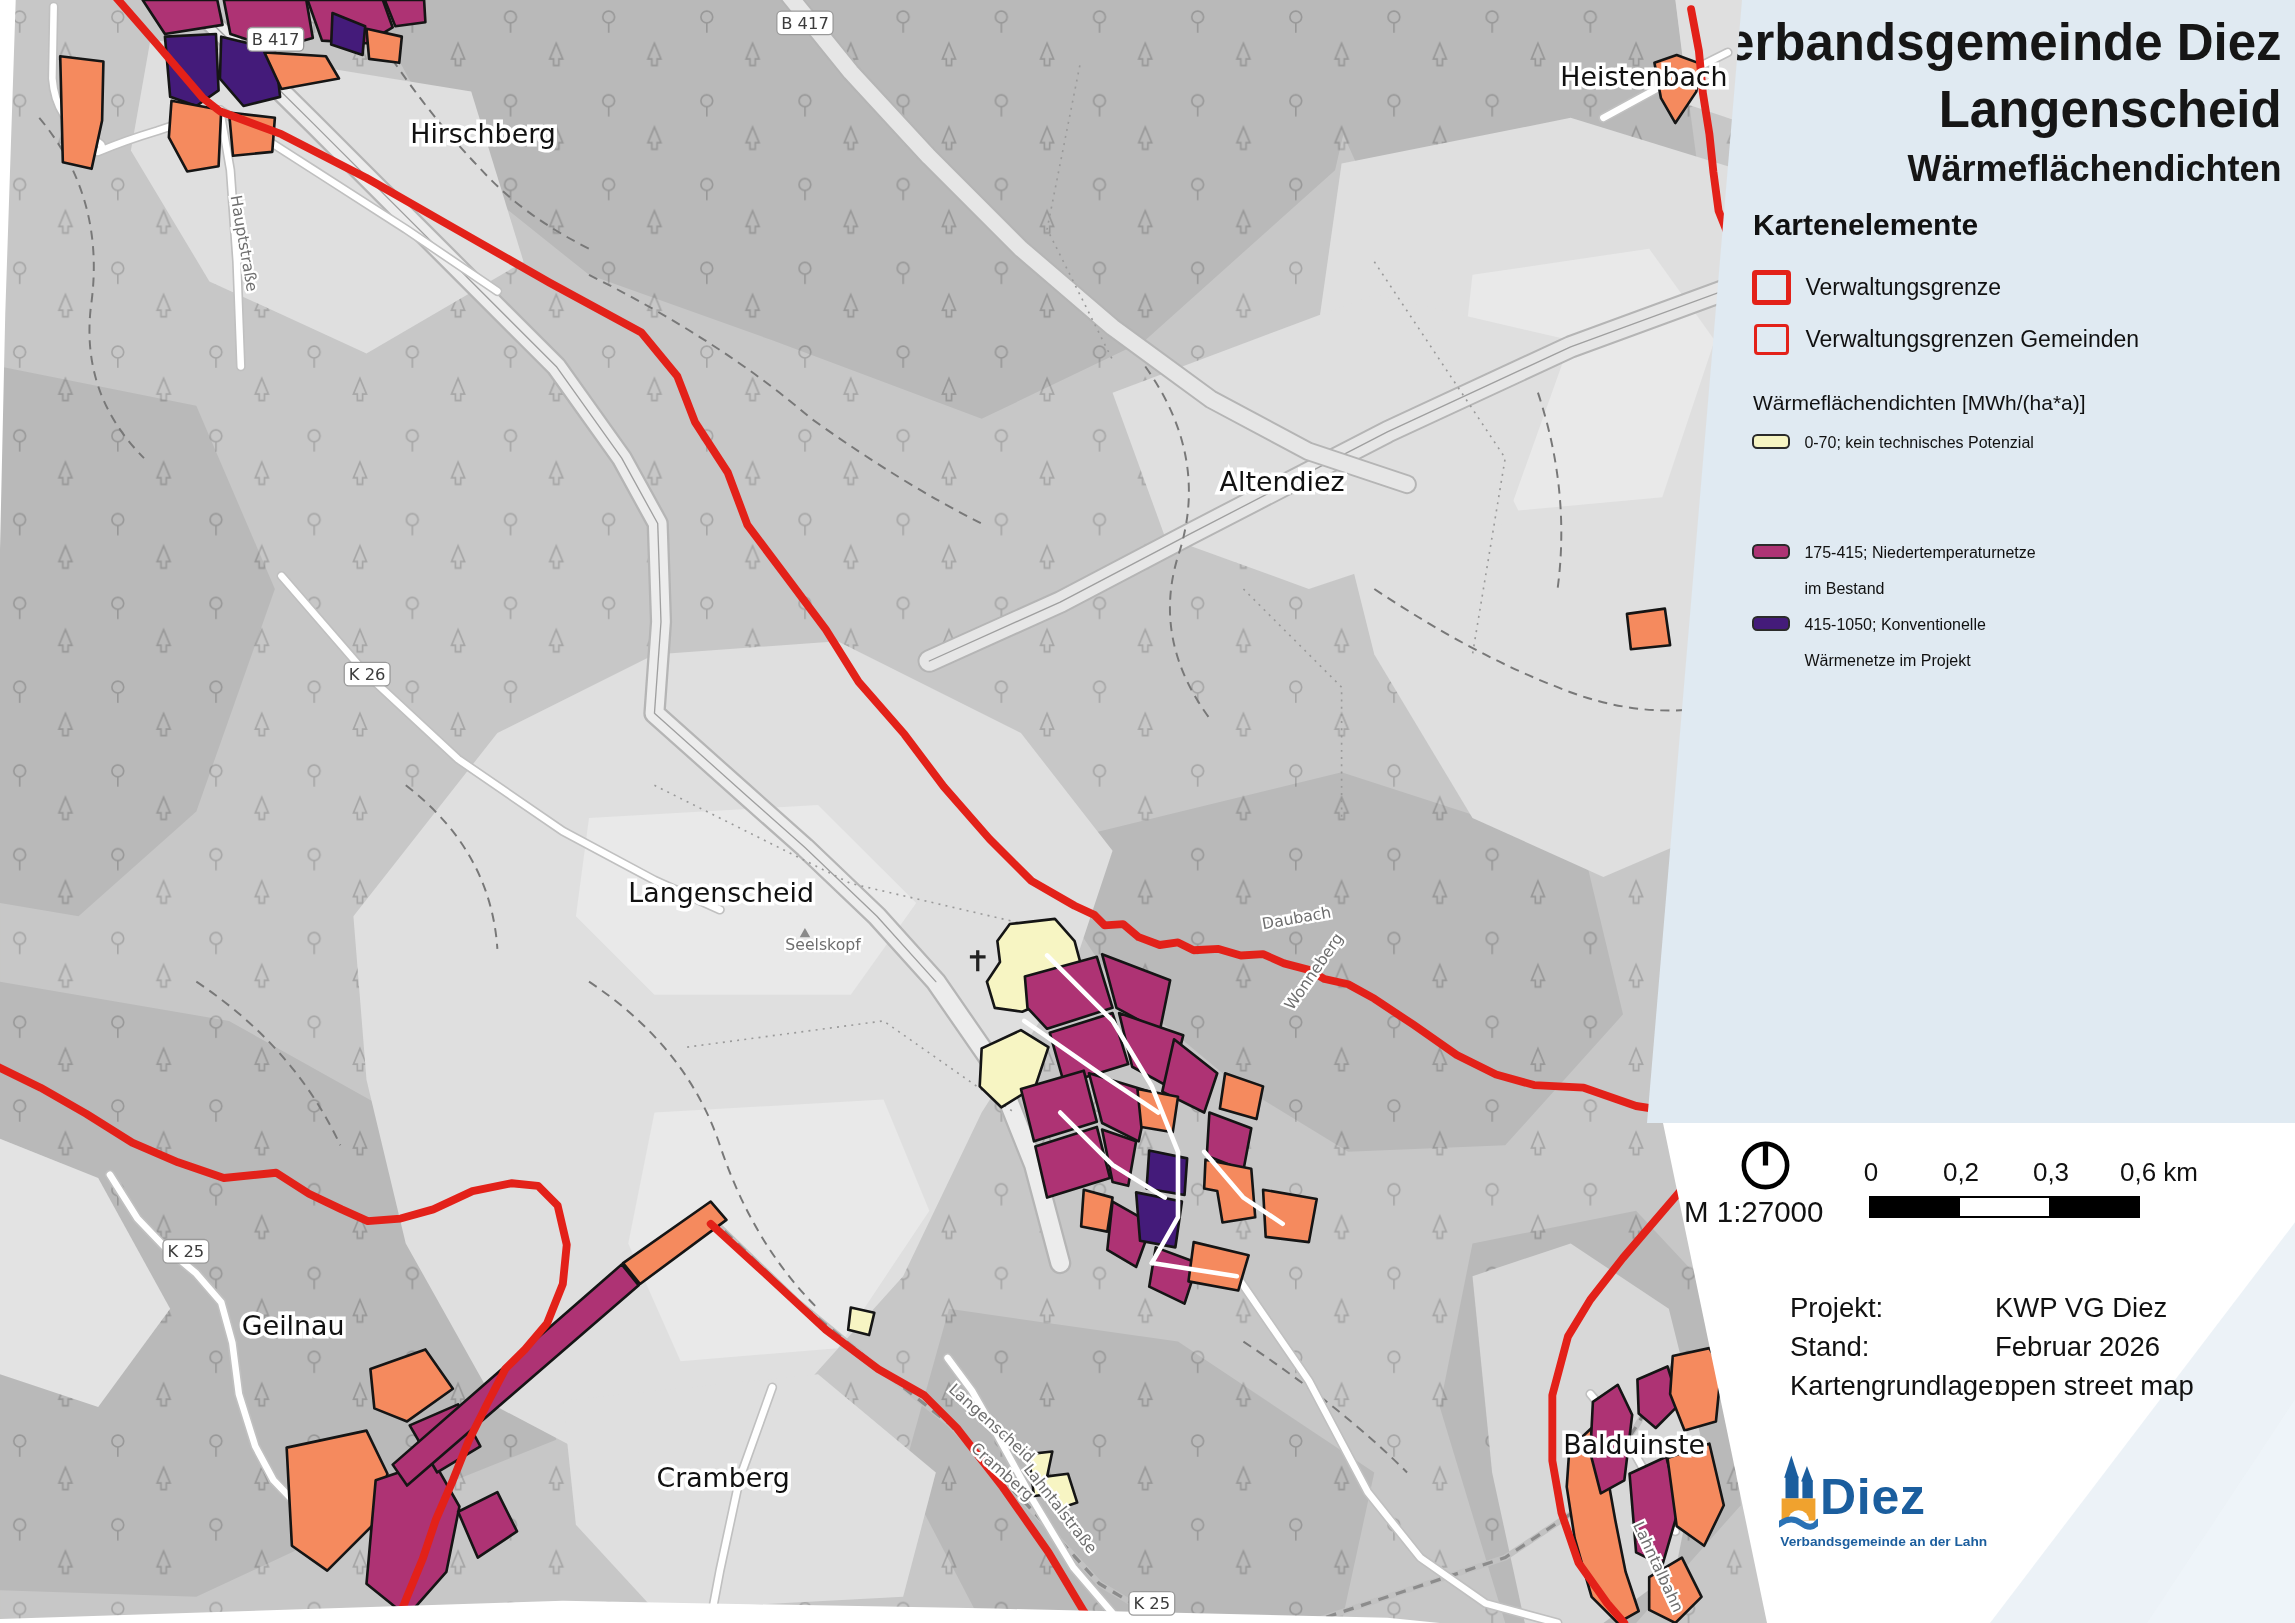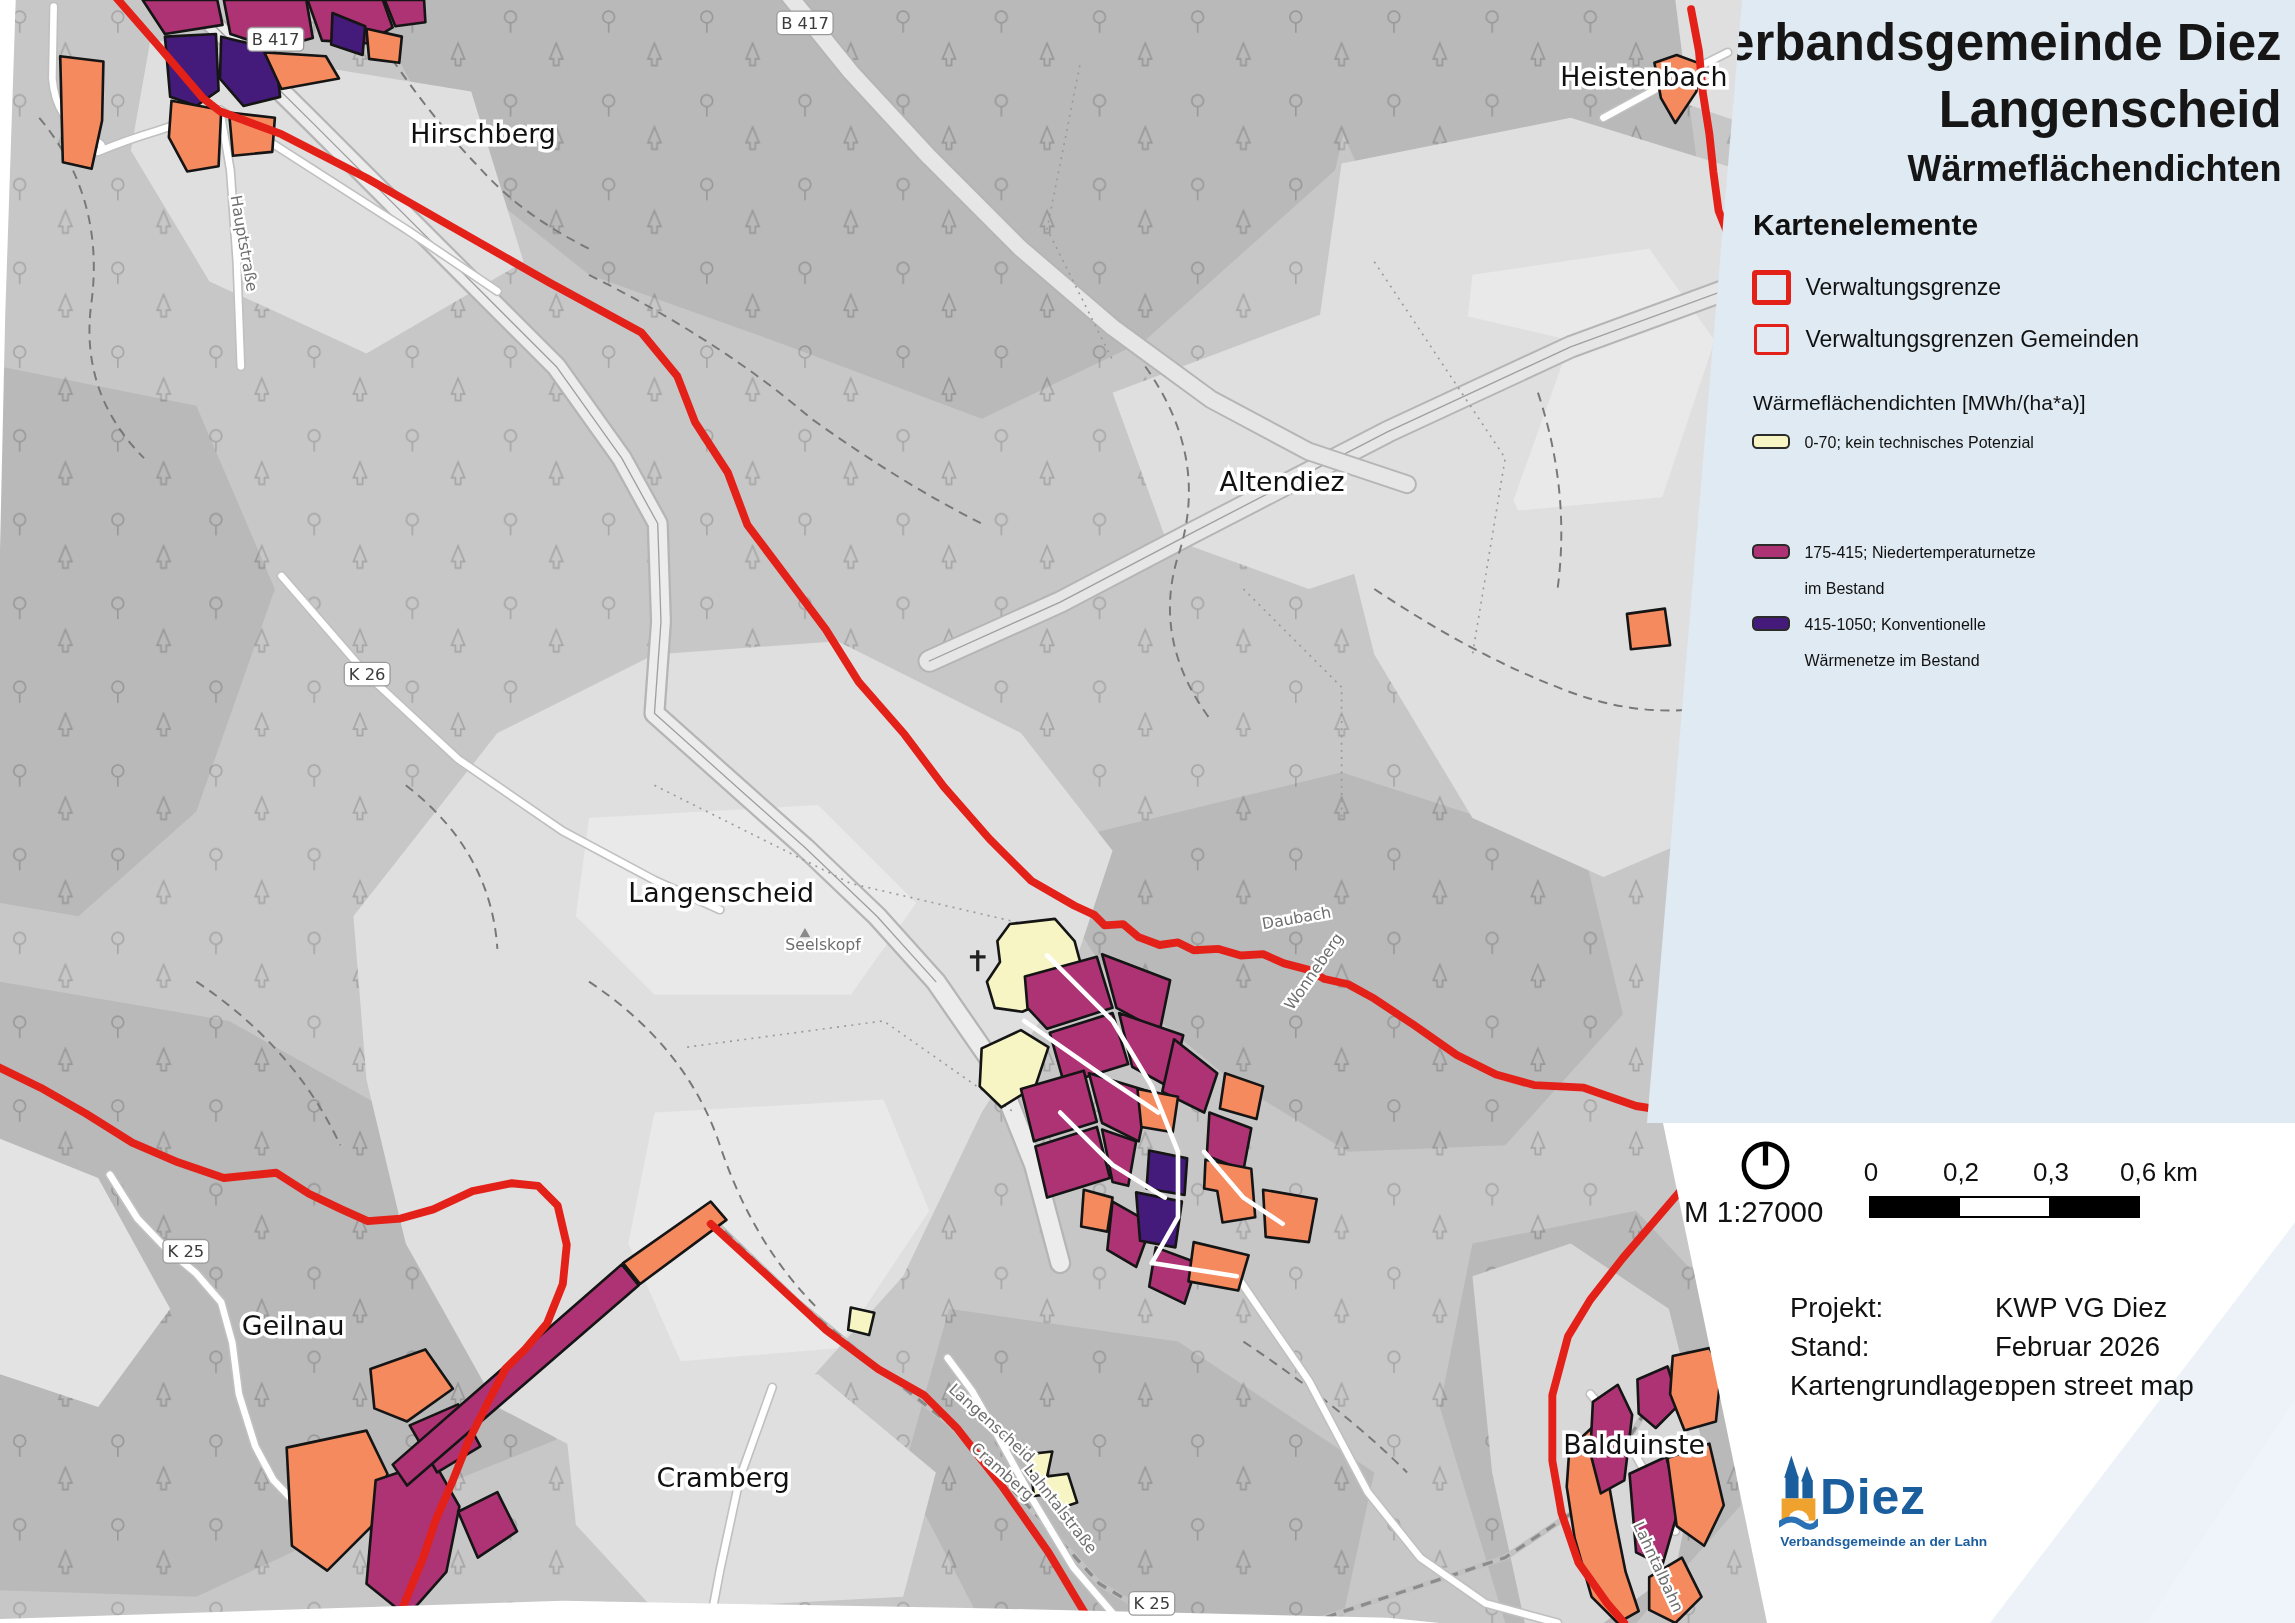--- a/index.html
+++ b/index.html
@@ -334,21 +334,21 @@
       <span class="chip" style="background:#ae3374;"></span>
       <span class="heat-text">
         <div>175-415; Niedertemperaturnetze</div>
         <div>im Bestand</div>
       </span>
     </div>
     <div class="heat-row" style="top:607px;">
       <span class="chip" style="background:#441b7a;"></span>
       <span class="heat-text">
         <div>415-1050; Konventionelle</div>
-        <div>Wärmenetze im Bestand</div>
+        <div>Wärmenetze im Projekt</div>
       </span>
     </div>
   </div>
 
   <div class="panel-white">
     <div class="wedge1"></div>
     <div class="wedge2"></div>
 
     <svg width="59" height="59" style="position:absolute;left:165px;top:10.5px;" viewBox="0 0 90 90">
       <circle cx="45" cy="48" r="33" fill="none" stroke="#000" stroke-width="7"></circle>

